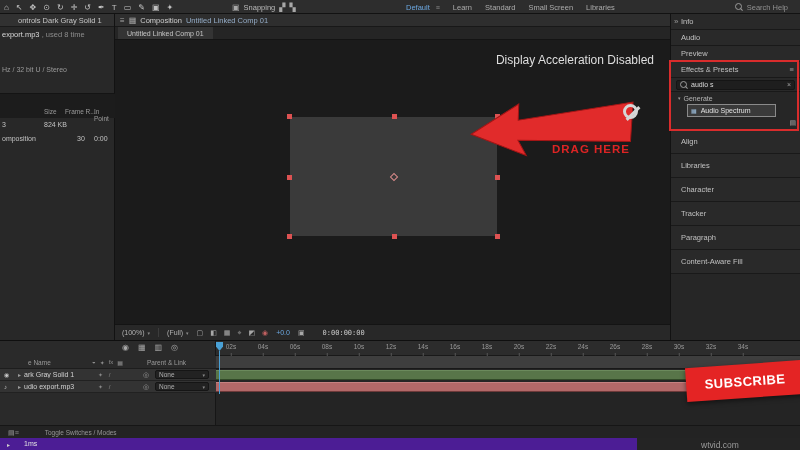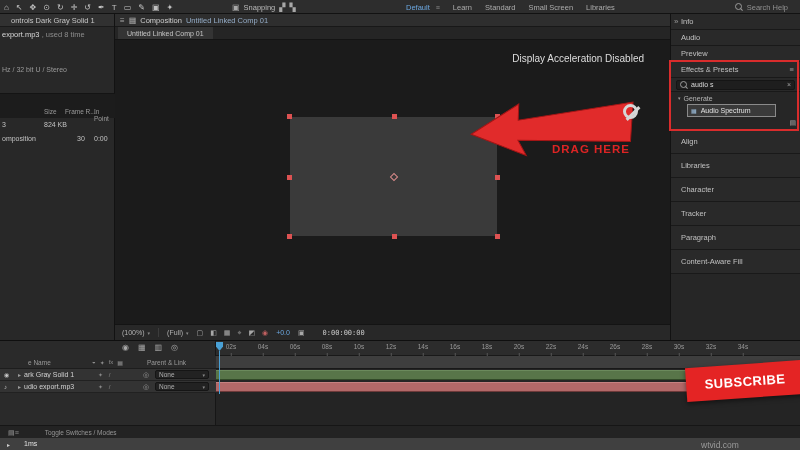--- a/index.html
+++ b/index.html
@@ -16,21 +16,21 @@
 .ws{color:#ababab;white-space:nowrap}
 .ws.active{color:#6ba7e0}
 .ws-menu{color:#8f8f8f;margin-left:-7px;font-size:7px}
 .help{position:absolute;right:12px;top:0;height:14px;display:flex;align-items:center;gap:4px;color:#909090;font-size:7.5px}
 .mag{position:relative;width:8px;height:8px;display:inline-block}
 .mag::before{content:"";position:absolute;left:0;top:0;width:5px;height:5px;border:1px solid #9a9a9a;border-radius:50%}
 .mag::after{content:"";position:absolute;left:5px;top:6px;width:3px;height:1px;background:#9a9a9a;transform:rotate(45deg)}
 
 
 .left-panel{position:absolute;left:0;top:14px;width:115px;height:326px;background:#282828;border-right:1px solid #121212}
-.lp-header{height:13px;background:#313131;border-bottom:1px solid #1a1a1a;display:flex;align-items:center;padding-left:11px;color:#c6c6c6;font-size:7.5px;white-space:nowrap;overflow:hidden}
+.lp-header{height:13px;background:#313131;border-bottom:1px solid #1a1a1a;display:flex;align-items:center;padding-left:18px;color:#c6c6c6;font-size:7.5px;white-space:nowrap;overflow:hidden}
 .lp-file{position:absolute;left:2px;top:16px;white-space:nowrap;font-size:7.5px}
 .fname{color:#d8d8d8}
 .fnote{color:#8d8d8d}
 .lp-info{position:absolute;left:2px;top:52px;color:#9a9a9a;font-size:7px;white-space:nowrap}
 .lp-band{position:absolute;left:0;top:79px;width:115px;height:25px;background:#1c1c1c;border-top:1px solid #141414}
 .lp-cols{position:absolute;left:0;top:94px;width:115px;font-size:6.5px;color:#9a9a9a}
 .lp-cols .c1{position:absolute;left:44px}
 .lp-cols .c2{position:absolute;left:65px}
 .lp-cols .c3{position:absolute;left:94px}
 .lp-row{position:absolute;left:0;width:115px;font-size:7px;color:#c2c2c2}
@@ -41,21 +41,21 @@
 .lp-r2 .pc{position:absolute;left:94px}
 
 
 .comp-panel{position:absolute;left:115px;top:14px;width:555px;height:326px;background:#232323}
 .comp-header{height:13px;background:#2e2e2e;border-bottom:1px solid #181818;display:flex;align-items:center;gap:4px;padding-left:5px;font-size:7.5px}
 .comp-header .ttl{color:#cfcfcf}
 .comp-header .nm{color:#93abc6}
 .comp-tabs{height:13px;background:#252525;border-bottom:1px solid #141414;display:flex;align-items:flex-end}
 .comp-tab{margin-left:3px;height:12px;padding:0 9px;background:#343434;color:#c6c6c6;font-size:7px;display:flex;align-items:center}
 .viewport{position:absolute;left:0;top:26px;width:555px;height:284px;background:#1b1b1b;overflow:hidden}
-.notice{position:absolute;right:26px;top:13px;color:#dedede;font-size:10px}
+.notice{position:absolute;right:16px;top:13px;color:#dedede;font-size:12px}
 .solid{position:absolute;left:175px;top:77px;width:207px;height:119px;background:#3a3a3a}
 .handle{position:absolute;width:5px;height:5px;background:#dd5252}
 .h-tl{left:-3px;top:-3px}.h-tm{left:calc(50% - 2px);top:-3px}.h-tr{right:-3px;top:-3px}
 .h-ml{left:-3px;top:calc(50% - 2px)}.h-mr{right:-3px;top:calc(50% - 2px)}
 .h-bl{left:-3px;bottom:-3px}.h-bm{left:calc(50% - 2px);bottom:-3px}.h-br{right:-3px;bottom:-3px}
 .anchor{position:absolute;left:50%;top:50%;width:6px;height:6px;border:1px solid #d98a8a;transform:translate(-50%,-50%) rotate(45deg)}
 .arrow-wrap{position:absolute;left:352px;top:56px;width:175px;height:64px;transform:rotate(-5deg);z-index:5}
 .drag-here{position:absolute;left:437px;top:103px;color:#dd2424;font-weight:bold;font-size:11.5px;letter-spacing:1px;z-index:6}
 .nodrop{position:absolute;left:508px;top:64px;width:15px;height:15px;border:3px solid #d6d6d6;border-radius:50%;z-index:7}
 .nodrop::after{content:"";position:absolute;left:-2px;top:5px;width:18px;height:3px;background:#d6d6d6;transform:rotate(-45deg)}
@@ -111,21 +111,21 @@
 .tick::after{content:"";position:absolute;left:50%;top:10px;width:1px;height:3px;background:#565656}
 .tl-workarea{position:absolute;left:216px;top:15px;width:584px;height:13px;background:#3e3e3e;border-bottom:1px solid #191919}
 .bar{position:absolute;left:216px;width:584px;height:10px}
 .bar1{top:29px;background:#587549;border-top:1px solid #6b8a5c;border-bottom:1px solid #324a28}
 .bar2{top:41px;background:#b26868;border-top:1px solid #c58181;border-bottom:1px solid #6e3a3a}
 .ph-marker{position:absolute;left:216px;top:1px;width:7px;height:9px;background:#49a0d5;clip-path:polygon(0 0,100% 0,100% 50%,50% 100%,0 50%)}
 .ph-line{position:absolute;left:219px;top:10px;width:1px;height:43px;background:#49a0d5}
 .tl-bottom{position:absolute;left:0;top:84px;width:800px;height:13px;background:#232323;border-top:1px solid #161616;display:flex;align-items:center;gap:6px;padding-left:8px}
 .tb-ico{font-size:7px;color:#8f8f8f}
 .toggle-label{font-size:6.5px;color:#969696;margin-left:20px}
-.black-strip{position:absolute;left:0;top:97px;width:800px;height:13px;background:#404040}
+.black-strip{position:absolute;left:0;top:97px;width:637px;height:13px;background:#4c1d95}
 .perf-ico{position:absolute;left:7px;top:3px;font-size:6px;color:#cccccc}
 .perf{position:absolute;left:24px;top:2px;font-size:7px;color:#e2e2e2}
 .wm{position:absolute;left:701px;top:2px;font-size:8.5px;color:#9a9a9a}
 
 
 .subscribe{position:absolute;left:686px;top:364px;width:118px;height:34px;background:#e42424;transform:rotate(-4deg);display:flex;align-items:center;justify-content:center;color:#fff;font-weight:bold;font-size:13px;letter-spacing:.5px;z-index:30;box-shadow:0 2px 5px rgba(0,0,0,.5)}
 </style>
 </head>
 <body>
 

